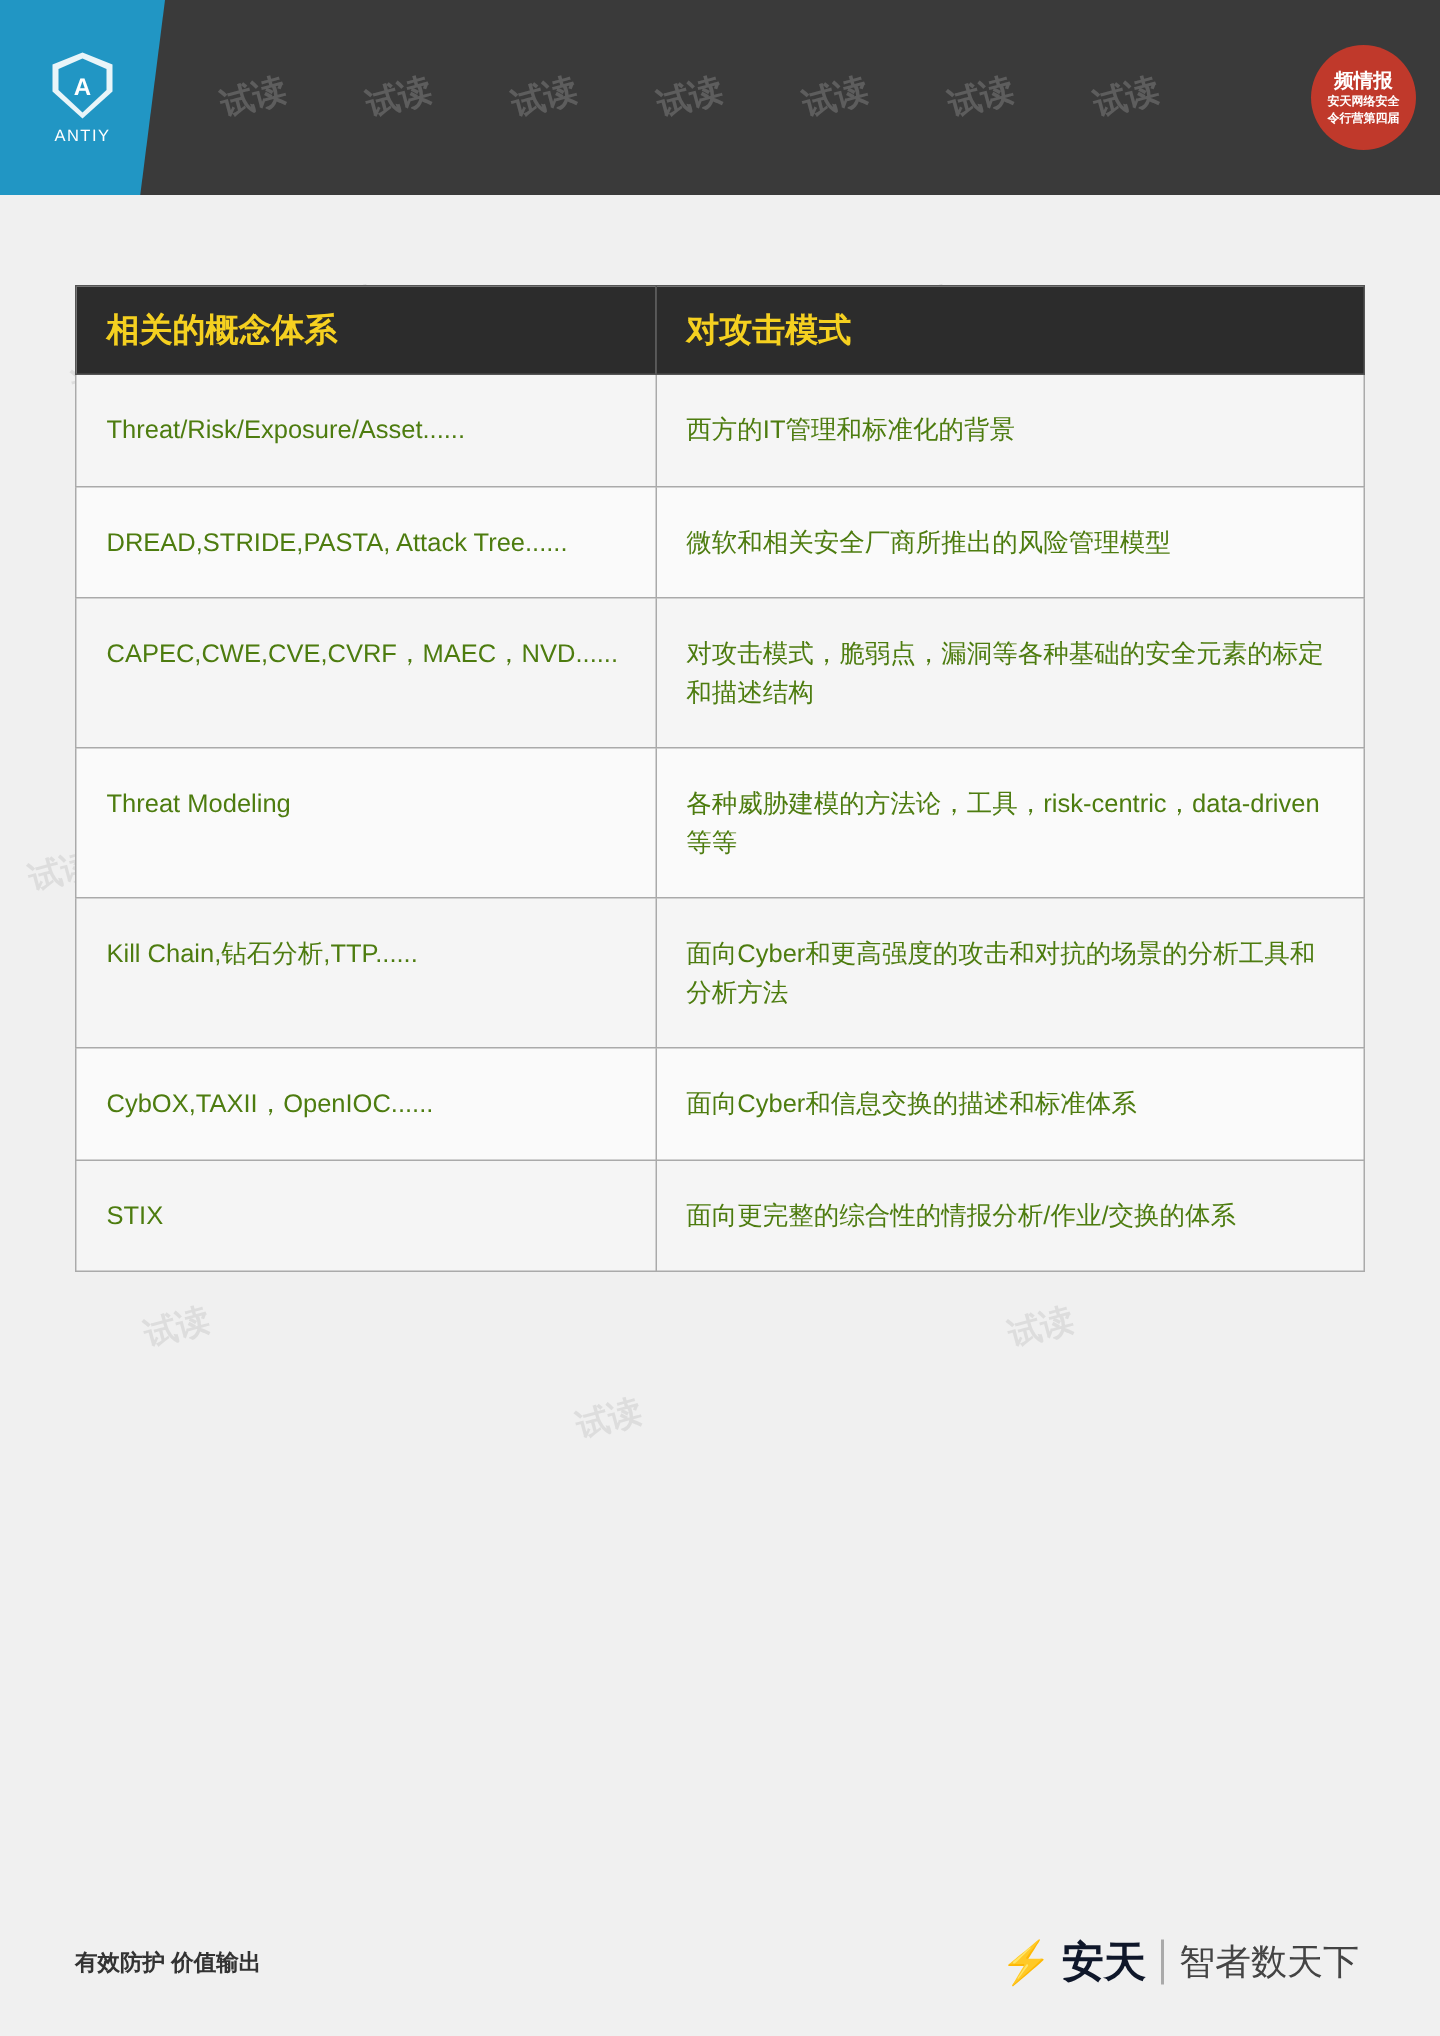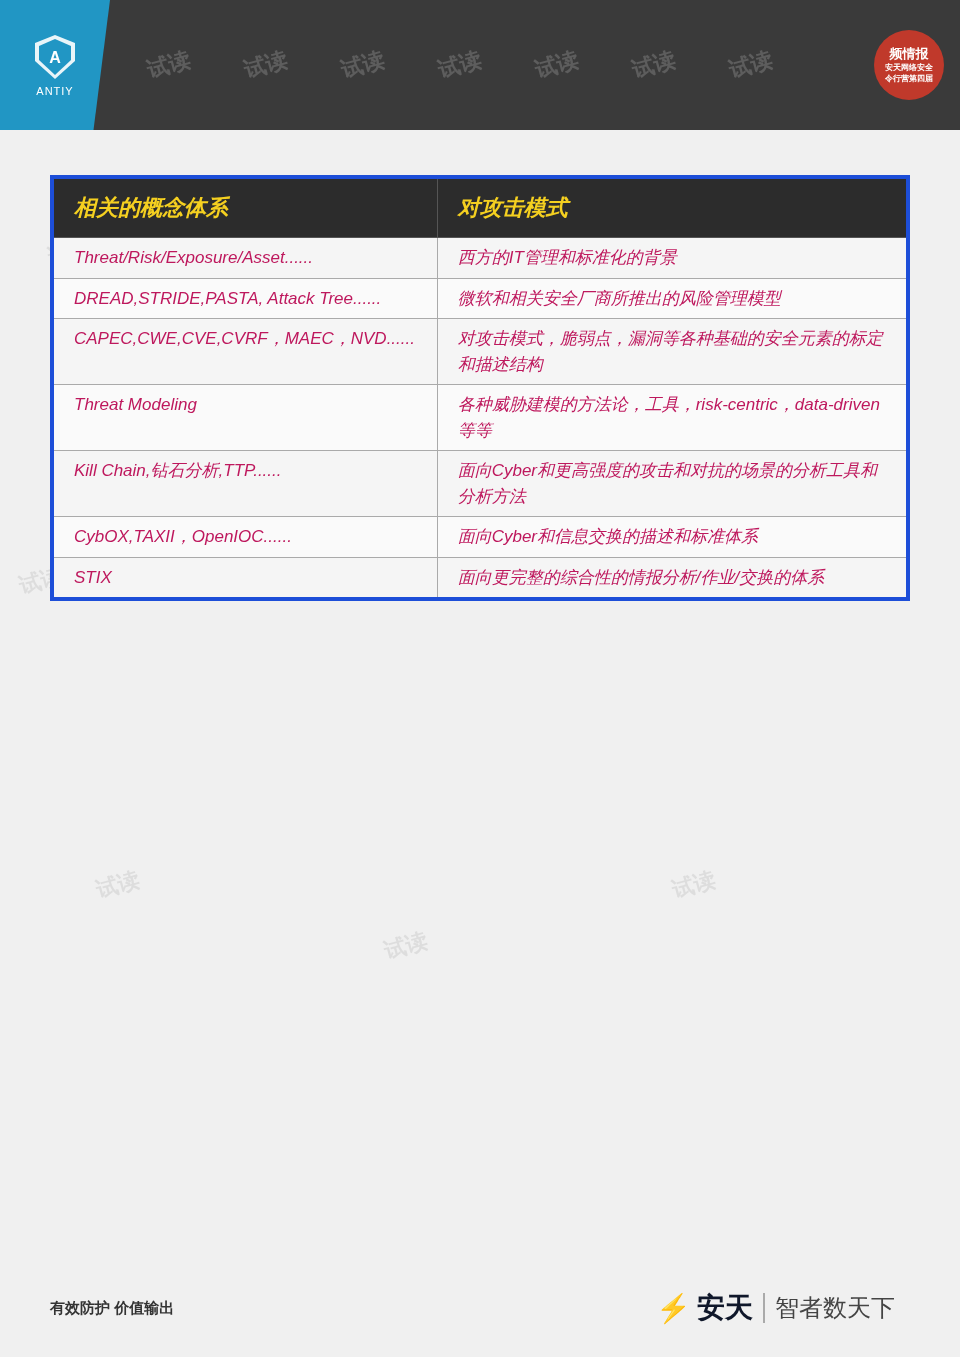--- a/index.html
+++ b/index.html
@@ -112,62 +112,61 @@
       white-space: nowrap;
       user-select: none;
     }
 
     
     .data-table {
       width: 100%;
       border-collapse: collapse;
       position: relative;
       z-index: 2;
-      margin-top: 5px;
+      margin-top: 20px;
       background: white;
-      border: 4px solid #1d4ed8;
-      font-style: italic;
+      border: 1px solid #1d4ed8;
     }
 
     .data-table th {
       background: #2c2c2c;
       color: #f5d020;
       font-size: 22px;
       font-weight: bold;
       padding: 14px 20px;
       text-align: left;
       border: 1px solid #555;
     }
 
     .data-table td {
-      padding: 7px 20px;
+      padding: 24px 20px;
       border: 1px solid #aaa;
       vertical-align: top;
       font-size: 17px;
-      color: #be185d;
+      color: #4d7c0f;
       line-height: 1.5;
     }
 
     .data-table tr:nth-child(even) td {
       background: #fafafa;
     }
 
     .data-table tr:nth-child(odd) td {
       background: #f5f5f5;
     }
 
     .col-left { width: 45%; }
     .col-right { width: 55%; }
 
     
     .footer {
       position: absolute;
       bottom: 30px;
       left: 0;
-      right: 15px;
+      right: 4px;
       display: flex;
       align-items: center;
       justify-content: space-between;
       padding: 0 50px;
       z-index: 2;
     }
 
     .footer-left {
       font-size: 15px;
       color: #333;

